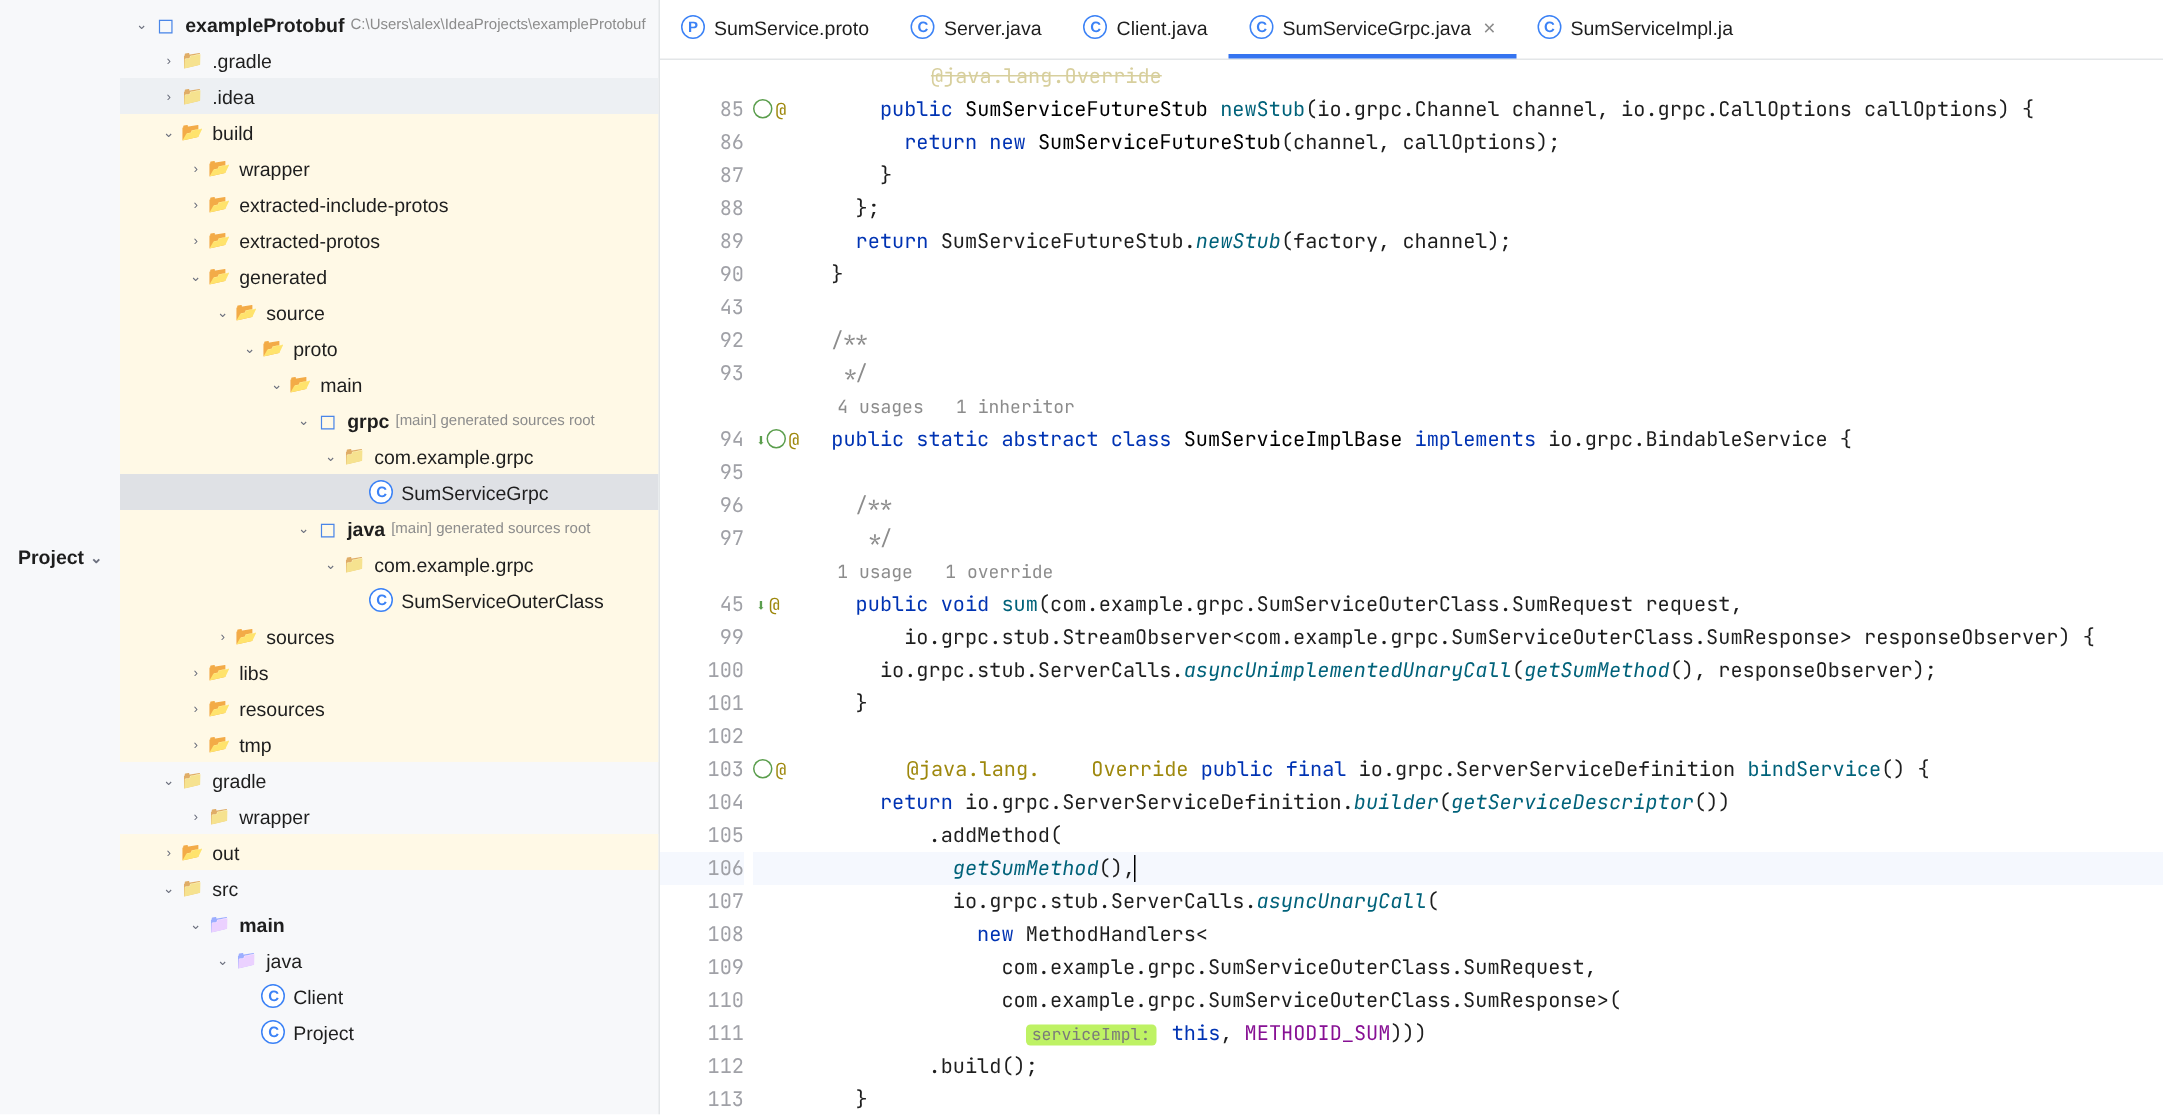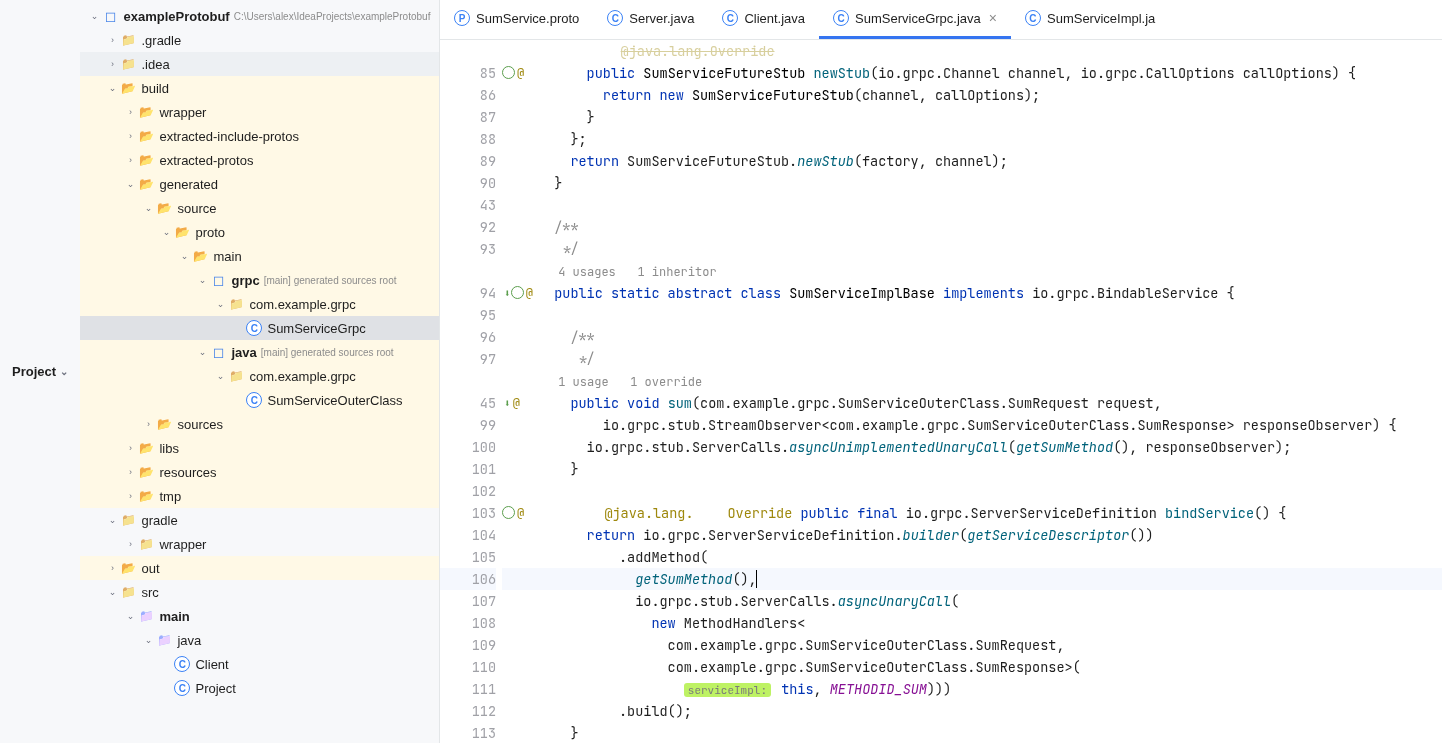--- a/index.html
+++ b/index.html
@@ -42,21 +42,21 @@
 .ann span { display:inline-block; padding-left:2px; }
 .code { flex:1; background:#fff; white-space:pre; overflow:hidden; }
 .ln { height:22px; }
 .ln.cur { background:#f5f8fe; }
 .hints { color:#8c8c8c; font-size:12px; padding-left:4px; }
 .kw { color:#0033b3; }
 .ann-y { color:#9e880d;padding-left:34px; }
 .ty { color:#000; }
 .mtd { color:#00627a; }
 .mtd-i { color:#00627a; font-style:italic; }
-.fld-i { color:#871094; font-style:italic; }
+.fld-i { color:#871094; }
 .cmt { color:#8c8c8c; }
 .inlay { background:#bef264; color:#7a7a7a; font-size:11px; padding:0 4px; border-radius:3px; margin-right:2px; }
 .cursor-caret { border-left:1px solid #000; margin-left:-1px; }
 .badge-circ { display:inline-block; width:13px; height:13px; border:1.5px solid #5b9e4d; border-radius:50%; position:relative; top:2px; }
 .badge-down { color:#5b9e4d; font-size:11px; }
 .badge-at { color:#9e880d; font-size:12px; }
 </style>
 </head>
 <body>
 

